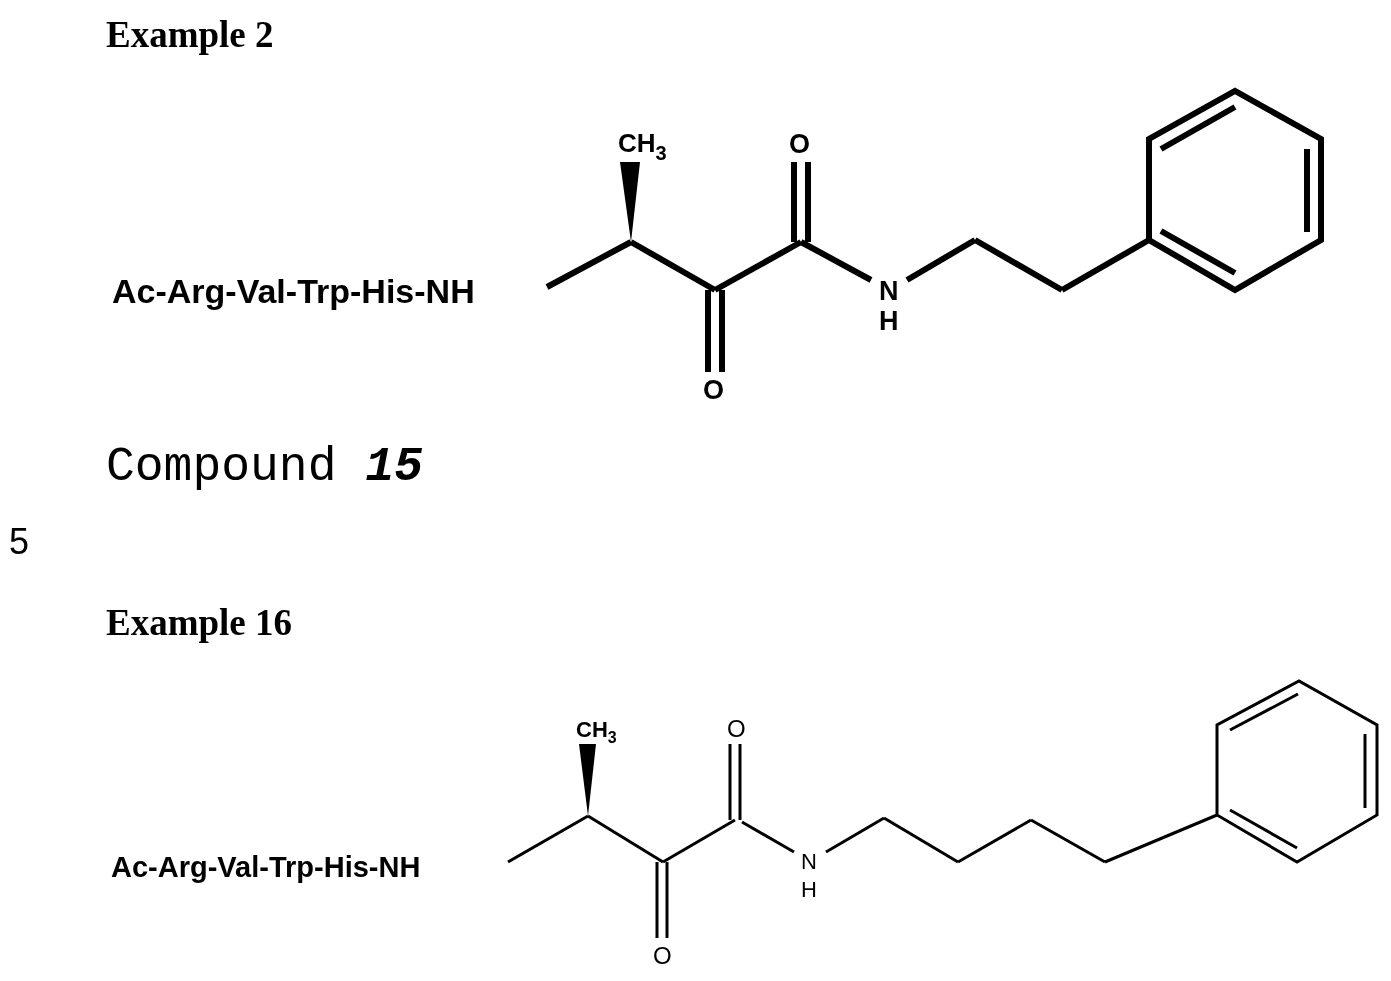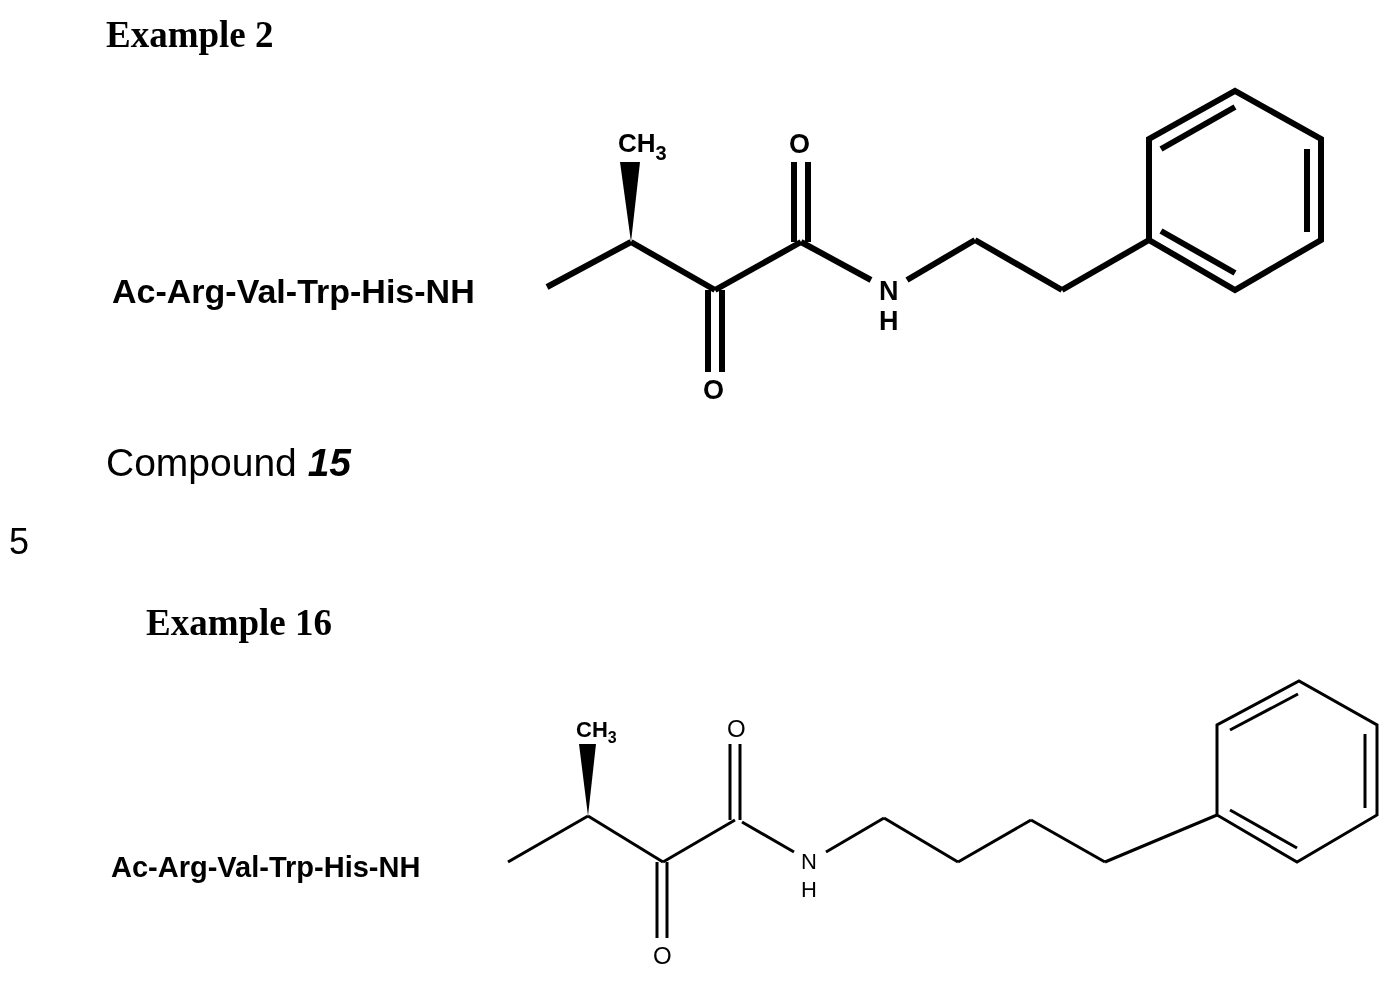--- a/index.html
+++ b/index.html
@@ -4,22 +4,22 @@
   <style>
     html, body { margin: 0; padding: 0; background: #ffffff; }
     body { width: 1391px; height: 981px; position: relative; overflow: hidden; color: #000; }
     .heading {
       position: absolute; left: 106px;
       font-family: "Liberation Serif", "DejaVu Serif", serif;
       font-weight: bold; font-size: 37px; line-height: 1;
     }
     .caption {
       position: absolute; left: 106px; top: 443px;
-      font-family: Liberation Sans, sans-serif;
-      font-size: 39px; line-height: 1; text-align: right;
+      font-family: Liberation Mono, monospace;
+      font-size: 48px; line-height: 1; text-align: right;
     }
     .caption .num { font-style: italic; font-weight: bold; }
     .line-number {
       position: absolute; left: 9px; top: 524px;
       font-family: "Liberation Sans", "DejaVu Sans", sans-serif;
       font-size: 36px; line-height: 1;
     }
     svg.structure { position: absolute; left: 0; overflow: visible; }
     .lbl { font-family: "Liberation Sans", "DejaVu Sans", sans-serif; font-weight: bold; fill: #000; }
     .lbl2 { font-family: "Liberation Sans", "DejaVu Sans", sans-serif; font-weight: normal; fill: #000; }
@@ -69,21 +69,21 @@
   <text class="lbl" x="879" y="330" font-size="27">H</text>
 </svg>
 
 <div class="caption">
   <span>Compound</span>
   <span class="num">15</span>
 </div>
 
 <div class="line-number">5</div>
 
-<div class="heading" style="top:604px;margin-left:40px;">Example 16</div>
+<div class="heading" style="top:604px;">Example 16</div>
 
 <svg class="structure" style="top:0;" width="1391" height="981" viewBox="0 0 1391 981">
   <g stroke="#000" stroke-width="3" fill="none" stroke-linecap="butt" stroke-linejoin="miter">
 
     <line x1="508" y1="862" x2="588" y2="816"></line>
 
     <line x1="588" y1="816" x2="663" y2="862"></line>
 
     <line x1="657" y1="862" x2="657" y2="938"></line>
     <line x1="667" y1="862" x2="667" y2="938"></line>

